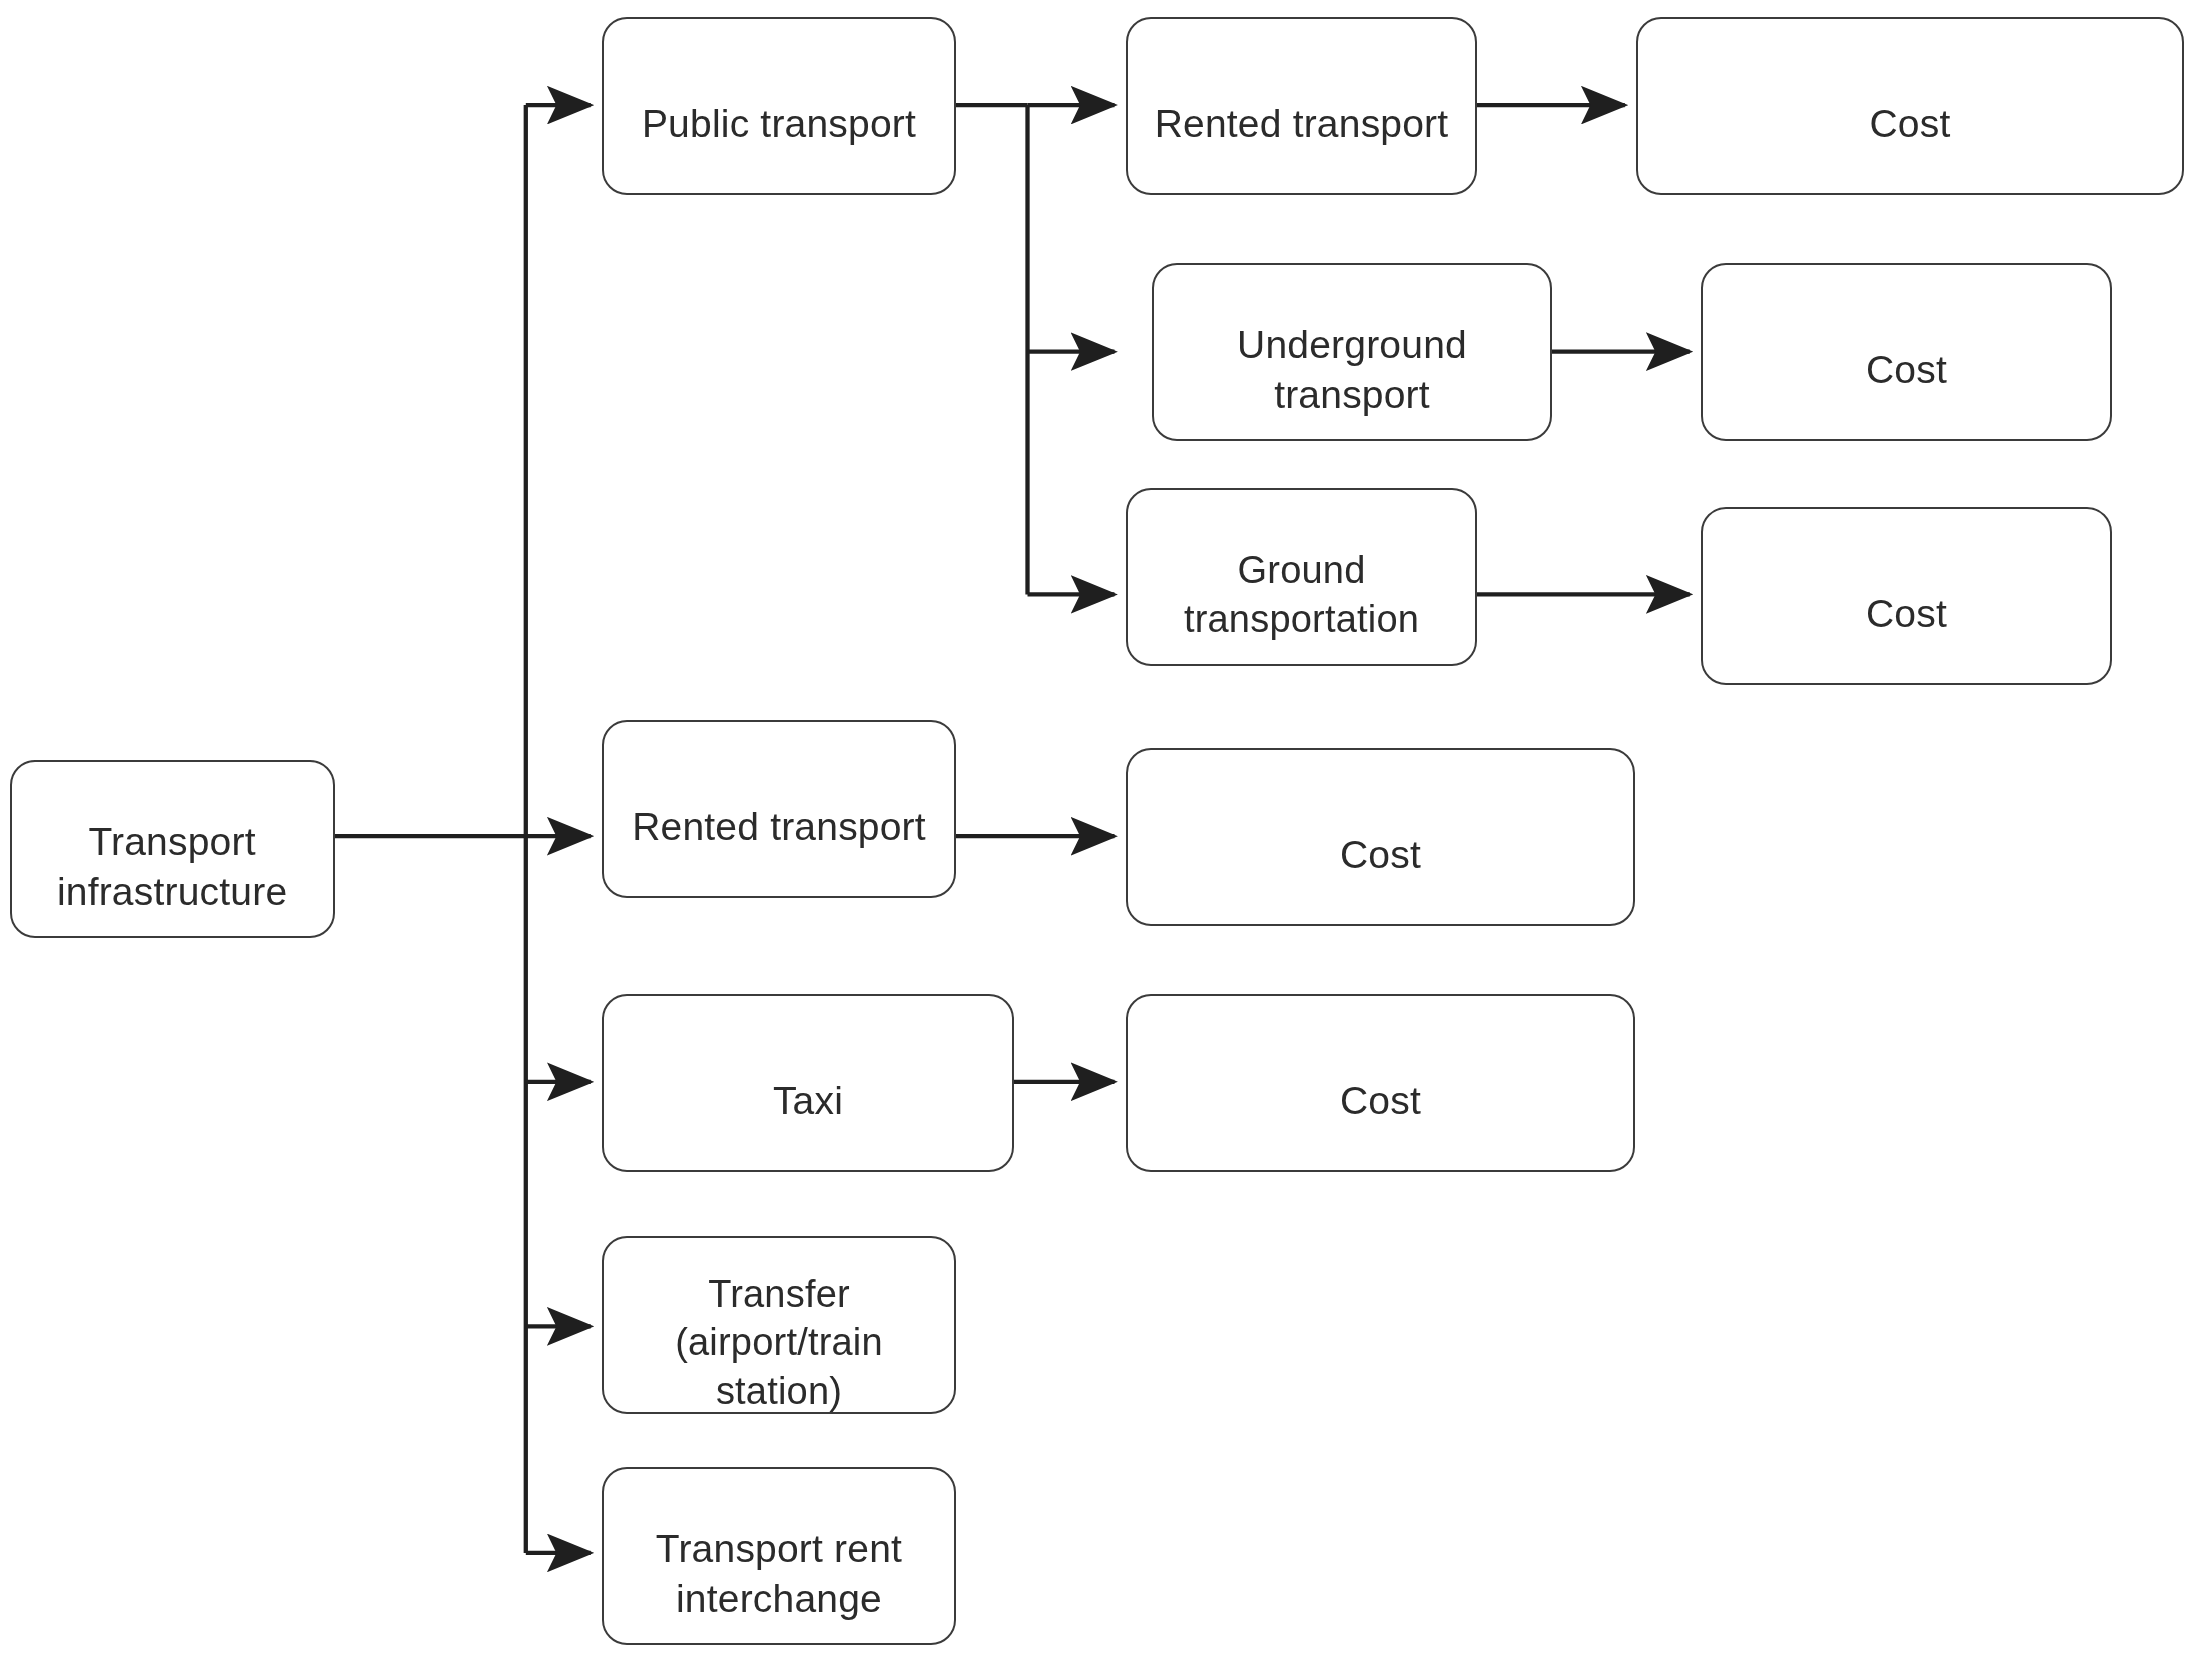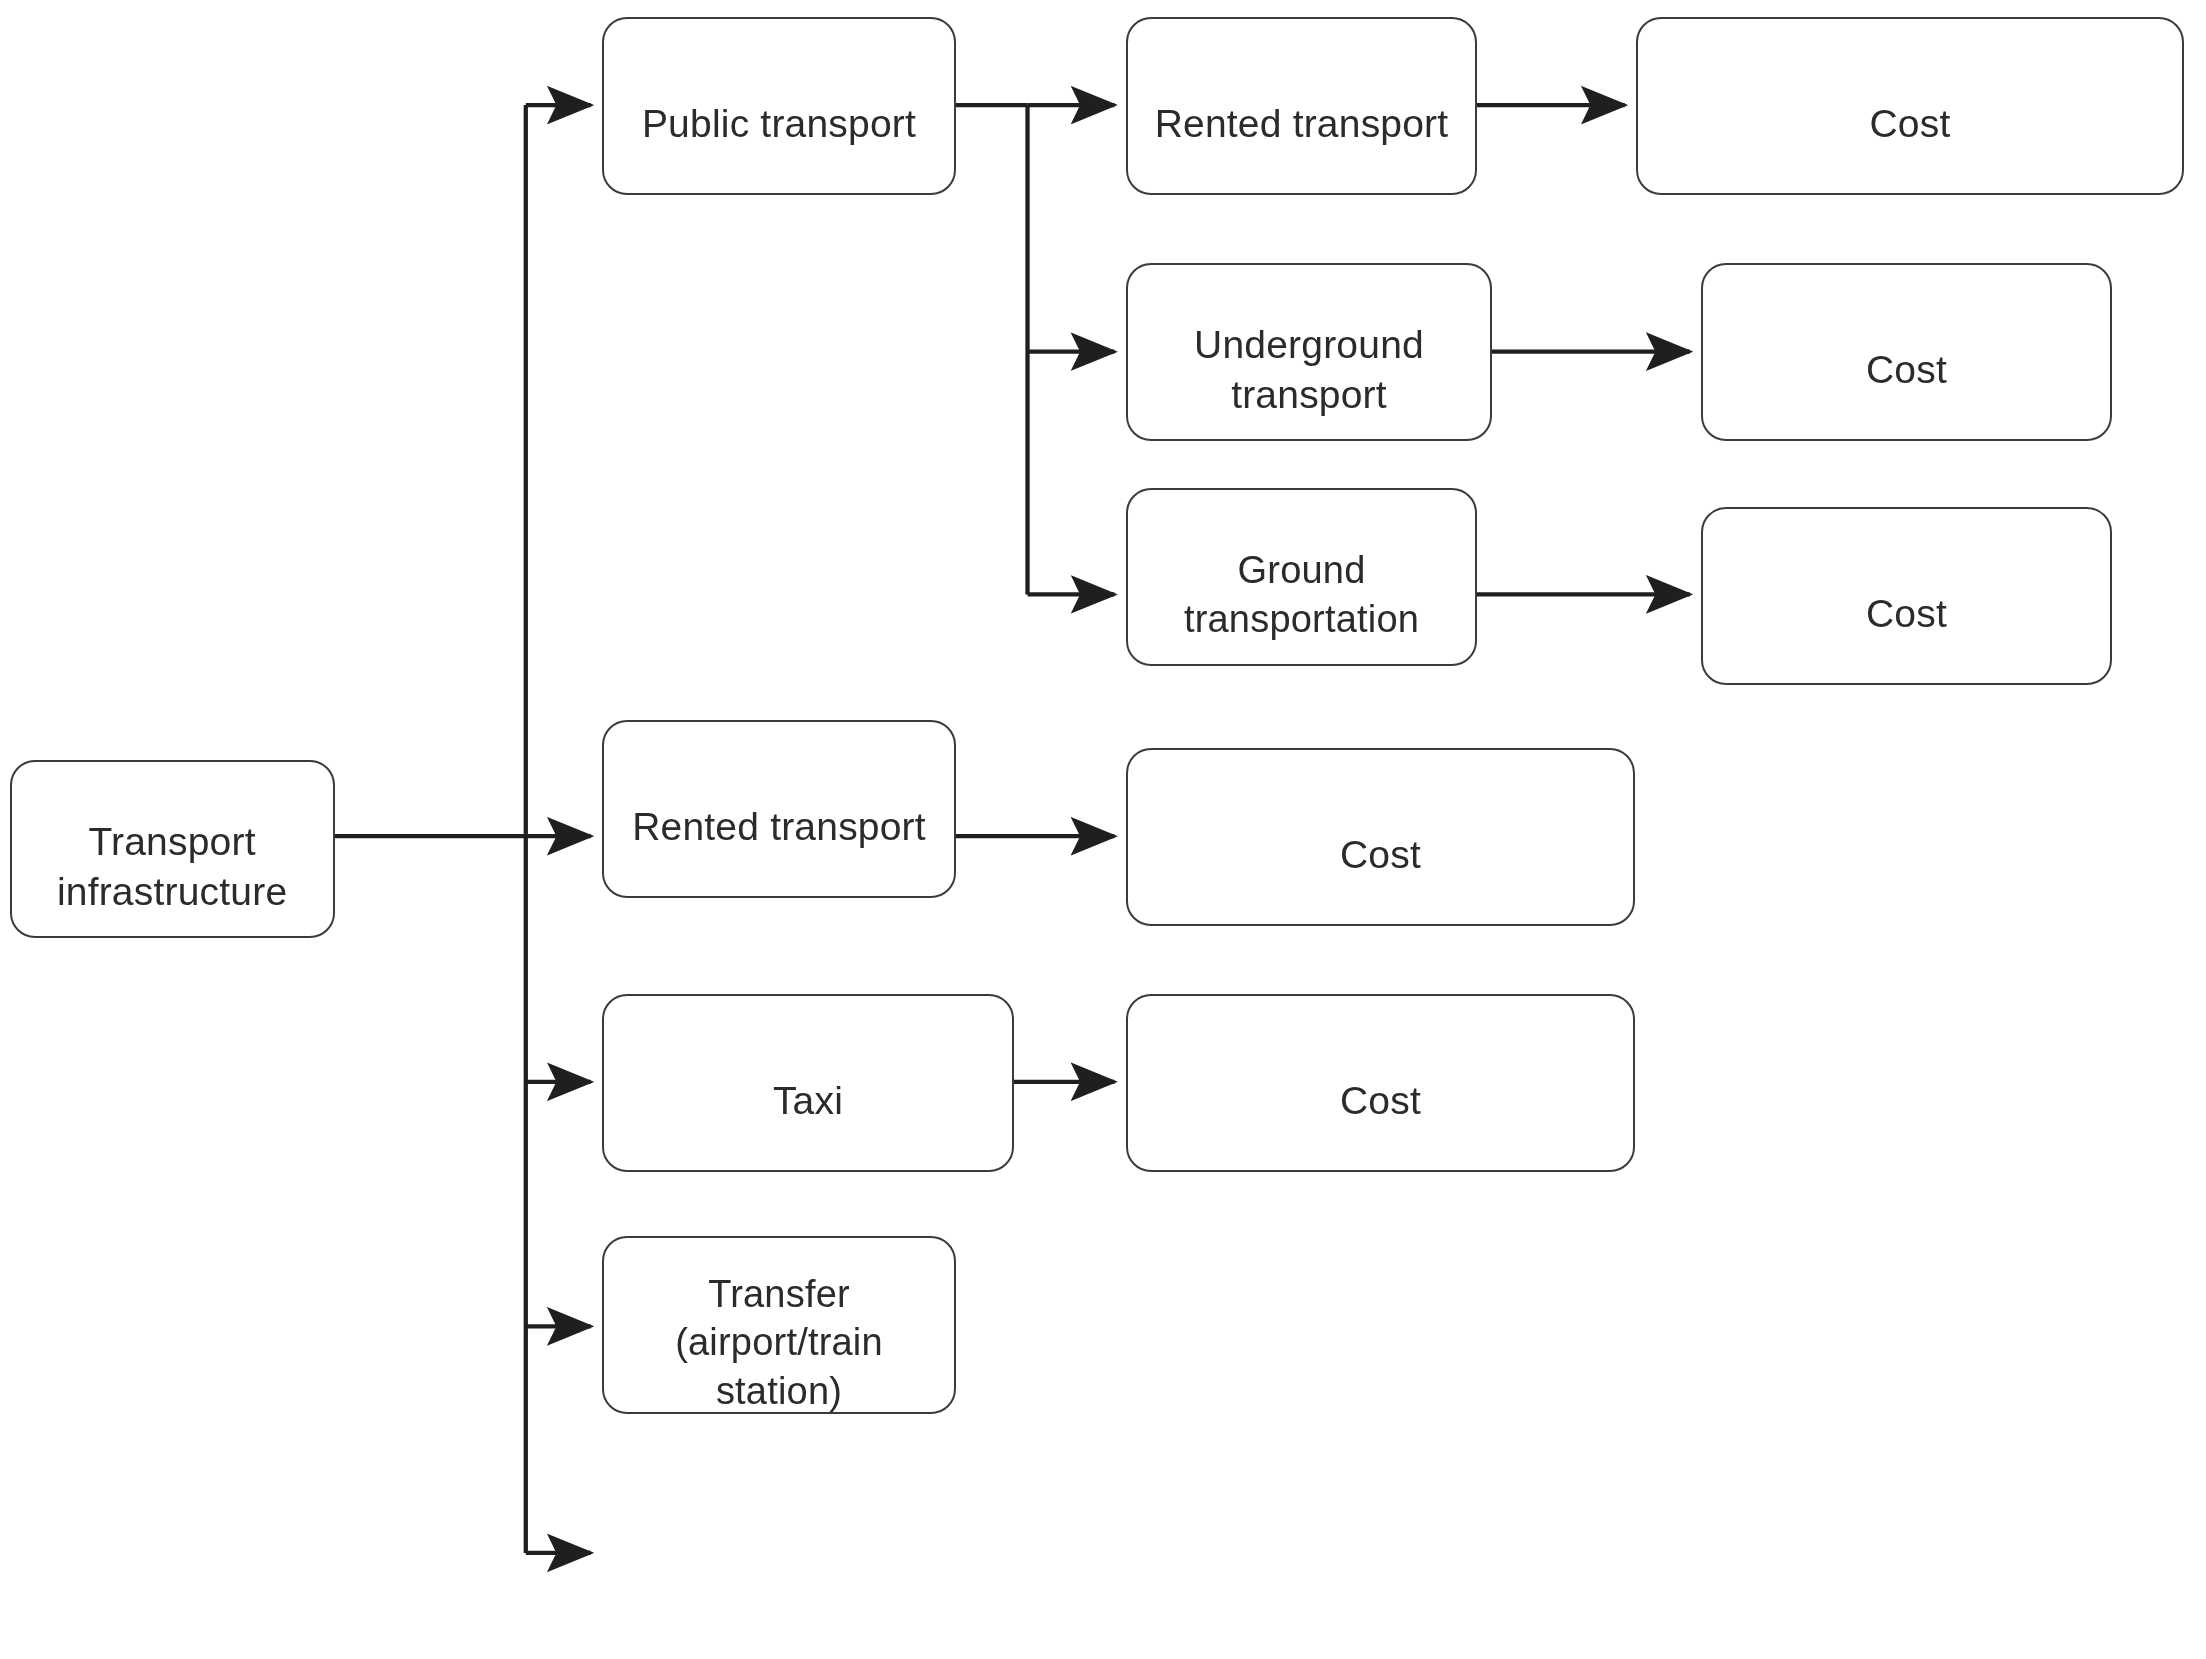--- a/index.html
+++ b/index.html
@@ -93,21 +93,21 @@
   </div>
 
   <div class="node" style="left:1126px; top:17px; width:351px; height:178px;">
     <span class="node-label">Rented transport</span>
   </div>
 
   <div class="node" style="left:1636px; top:17px; width:548px; height:178px;">
     <span class="node-label">Cost</span>
   </div>
 
-  <div class="node" style="left:1126px; top:263px; width:366px; height:178px;justify-content:flex-end;">
+  <div class="node" style="left:1152px; top:263px; width:400px; height:178px;justify-content:flex-end;">
     <span class="node-label">Underground
 transport</span>
   </div>
 
   <div class="node" style="left:1701px; top:263px; width:411px; height:178px;">
     <span class="node-label">Cost</span>
   </div>
 
   <div class="node" style="left:1126px; top:488px; width:351px; height:178px; font-size:38px;">
     <span class="node-label">Ground transportation</span>
@@ -131,15 +131,19 @@
 
   <div class="node" style="left:1126px; top:994px; width:509px; height:178px;">
     <span class="node-label">Cost</span>
   </div>
 
   <div class="node" style="left:602px; top:1236px; width:354px; height:178px; font-size:38px;">
     <span class="node-label">Transfer (airport/train
 station)</span>
   </div>
 
+  <div class="node" style="left:602px; top:1467px; width:354px; height:178px;">
+    <span class="node-label">Transport rent
+interchange</span>
+  </div>
 
 </div>
 
 
 </body></html>

